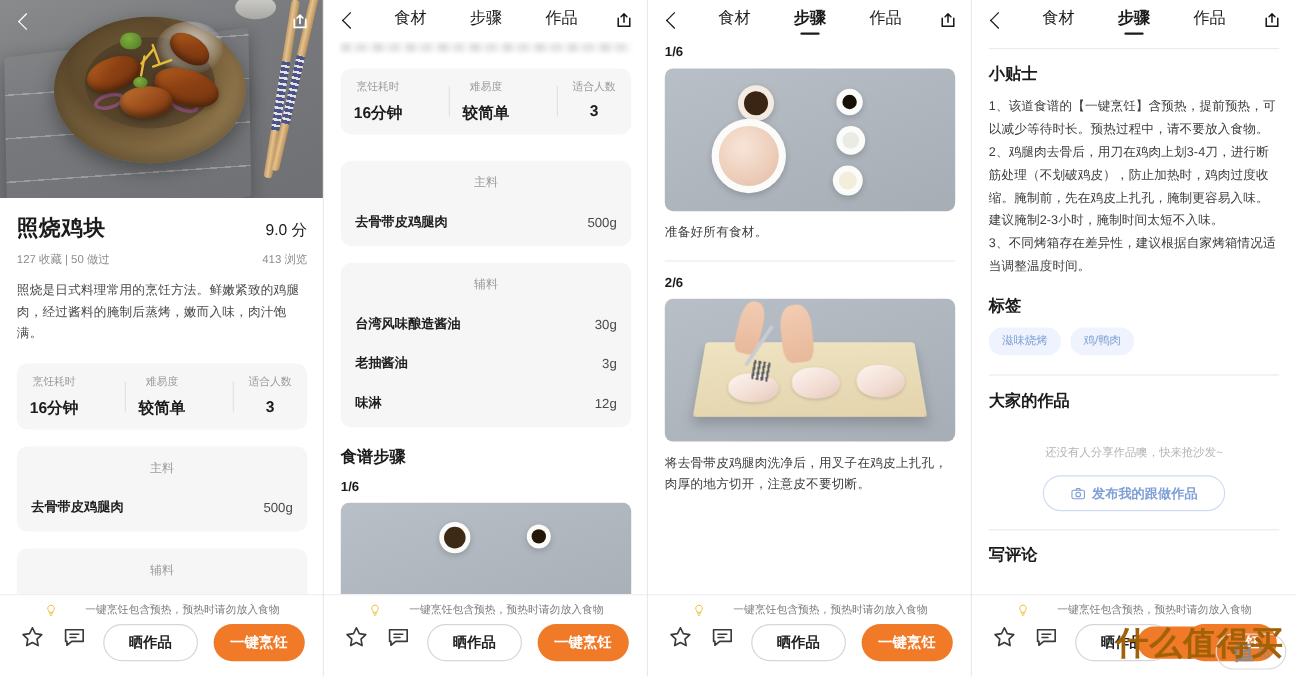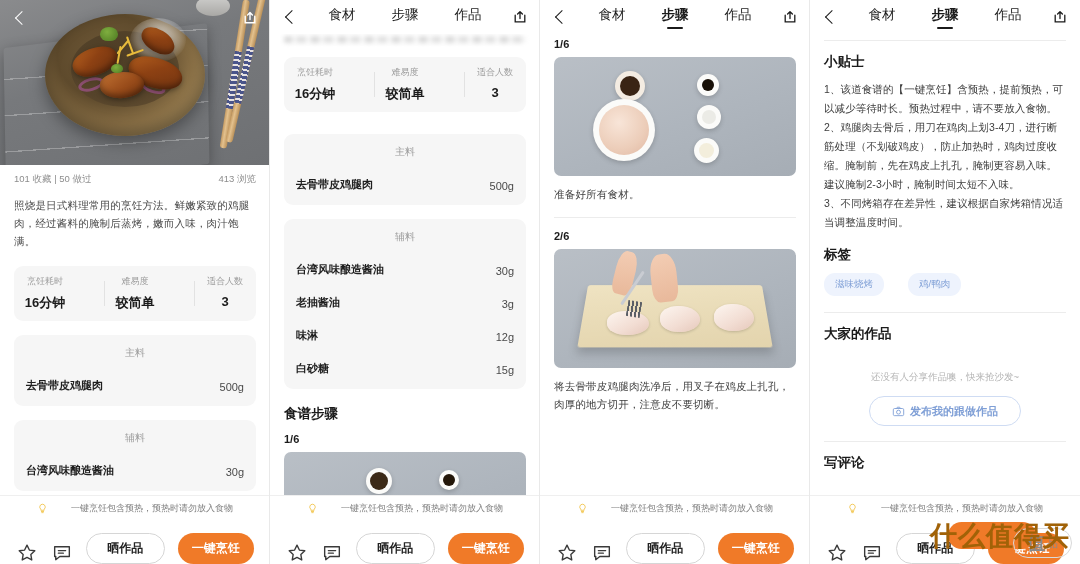--- a/index.html
+++ b/index.html
@@ -176,21 +176,21 @@
   .hand { position:absolute; background: linear-gradient(170deg,#f3cdb4,#e8b89a); border-radius: 40% 40% 28% 28%; }
   .fork { position:absolute; width:3px; background:#c9ccd2; border-radius:2px; }
 
   .tipbox {
     margin-top: 12px; background:#fdf7e6; border-radius: 6px; padding: 9px 10px;
     display:flex; align-items:center; gap:7px;
   }
   .tip-text { font-size: 10.5px; color:#c9a227; font-weight:600; }
 
   .tips-body { font-size: 10.5px; line-height: 19px; color:#3d3d3d; letter-spacing:.1px; }
-  .tags { display:flex; gap:24px; margin-top: 4px; }
+  .tags { display:flex; gap:8px; margin-top: 4px; }
   .tag { background:#eef3fd; color:#7f9fd6; font-size: 9.5px; padding: 5px 11px; border-radius: 11px; }
 
   .empty-note { text-align:center; font-size: 9.5px; color:#b4b4b4; margin: 28px 0 12px; }
   .pub-btn {
     margin: 0 auto; display:flex; align-items:center; justify-content:center; gap: 5px;
     width: 152px; height: 30px; border: 1px solid #cfdcf3; border-radius: 16px;
     color:#7f9fd6; font-size: 11px; font-weight:600; cursor:pointer; background:#fff;
   }
 
   .blurline { height: 7px; margin-top: 2px;
@@ -201,21 +201,21 @@
 
   
   .bottombar {
     position:absolute; left:0; right:0; bottom:0; height: 69px; background:#ffffff;
     border-top: 1px solid #efefef; z-index: 40;
   }
   .bb-notice {
     display:flex; align-items:center; justify-content:center; gap:23px;
     height: 24px; font-size: 9px; color:#7d7d7d;
   }
-  .bb-actions { display:flex; align-items:flex-end; padding: 0 16px; gap: 13px; height: 44px; }
+  .bb-actions { display:flex; align-items:flex-start; padding: 0 16px; gap: 13px; height: 44px; }
   .bb-ico { width: 22px; height: 22px; cursor:pointer; flex:0 0 22px; }
   .btn-outline {
     flex: 1; height: 31px; border:1px solid #d6d6d6; border-radius: 16px; background:#fff;
     display:flex; align-items:center; justify-content:center;
     font-size: 12px; color:#222; font-weight:600; cursor:pointer;
   }
   .btn-primary {
     flex: 1; height: 31px; border-radius: 16px; background:#f07a28; border:none;
     display:flex; align-items:center; justify-content:center;
     font-size: 12px; color:#fff; font-weight:700; cursor:pointer;
@@ -278,22 +278,26 @@
       <div class="icon-on-hero hero-back"></div>
       <div class="icon-on-hero hero-share">
         <svg viewBox="0 0 16 16" width="16" height="16">
           <path d="M3.2 6.2v6.6h9.6V6.2" fill="none" stroke="#fff" stroke-width="1.4" stroke-linecap="round"></path>
           <path d="M8 9.6V2.6M8 2.6l2.4 2.4M8 2.6L5.6 5" fill="none" stroke="#fff" stroke-width="1.4" stroke-linecap="round" stroke-linejoin="round"></path>
         </svg>
       </div>
     </div>
 
     <div class="content">
+      <div class="recipe-title-row">
+        <div class="recipe-title">照烧鸡块</div>
+        <div class="recipe-score">9.0 分</div>
+      </div>
       <div class="meta-row">
-        <span>101 收藏 | 50 做过</span>
+        <span>127 收藏 | 50 做过</span>
         <span>413 浏览</span>
       </div>
       <div class="desc">照烧是日式料理常用的烹饪方法。鲜嫩紧致的鸡腿肉，经过酱料的腌制后蒸烤，嫩而入味，肉汁饱满。</div>
 
       <div class="info-card">
         <div class="info-cell">
           <div class="info-label">烹饪耗时</div>
           <div class="info-value">16分钟</div>
         </div>
         <div class="info-cell">
@@ -393,24 +397,20 @@
           <span class="ing-name">台湾风味酿造酱油</span>
           <span class="ing-amt">30g</span>
         </div>
         <div class="ing-row">
           <span class="ing-name">老抽酱油</span>
           <span class="ing-amt">3g</span>
         </div>
         <div class="ing-row">
           <span class="ing-name">味淋</span>
           <span class="ing-amt">12g</span>
-        </div>
-        <div class="ing-row">
-          <span class="ing-name">白砂糖</span>
-          <span class="ing-amt">15g</span>
         </div>
       </div>
 
       <div class="section-title">食谱步骤</div>
       <div class="step-no">1/6</div>
       <div class="step-img">
         <div class="dish" style="left:34%;top:14%;width:26px;height:26px">
           <div class="dish-in" style="inset:4px;background:#3c2a17"></div>
         </div>
         <div class="dish" style="left:64%;top:16%;width:20px;height:20px">

